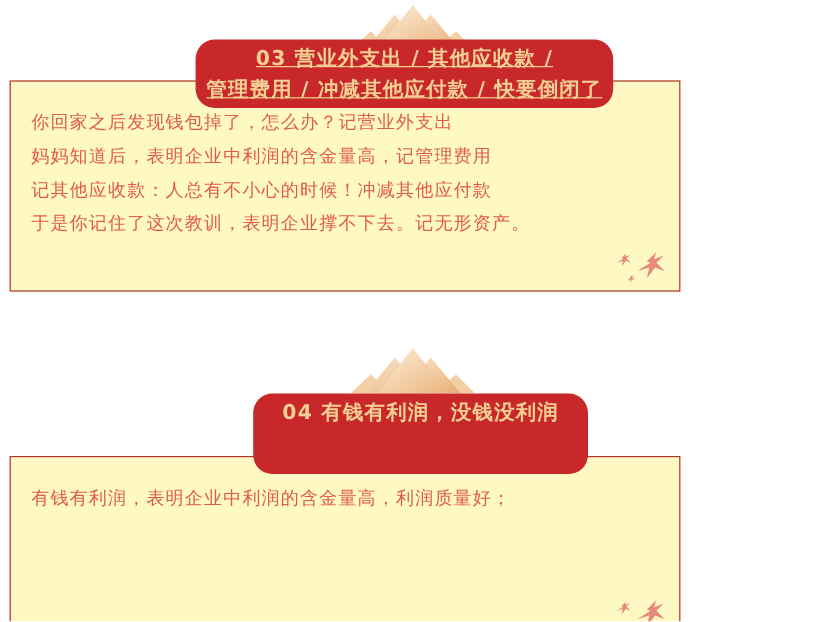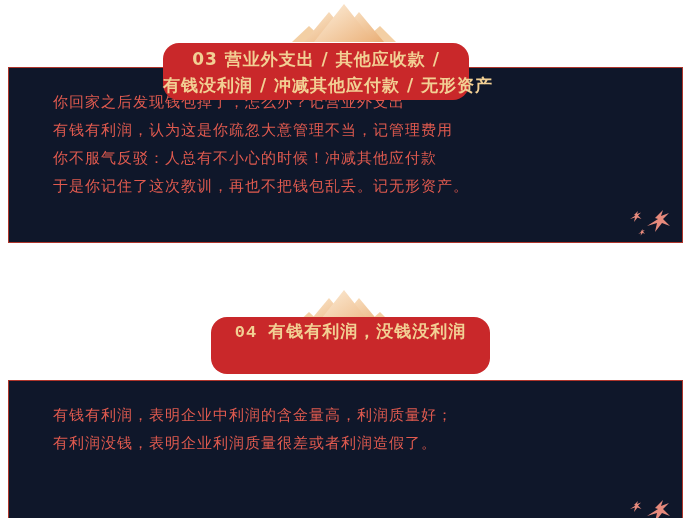--- a/index.html
+++ b/index.html
@@ -20,29 +20,29 @@
     border-radius:16px;
     color:#f2d094;
     font-weight:bold;
     font-size:17px;
     text-align:center;
     letter-spacing:1px;
     padding-top:3px;
     box-sizing:border-box;
   }
   .banner .bline { line-height:26px; white-space:nowrap; }
-  .banner-1 { left:163px; top:43px; width:306px; height:57px; }
-  .banner-2 { left:211px; top:317px; width:279px; height:57px;font-family:Liberation Mono, monospace; }
+  .banner-1 { left:163px; top:33px; width:348px; height:57px;text-decoration:underline; }
+  .banner-2 { left:211px; top:328px; width:279px; height:67px; }
 
   .box {
     position:absolute; z-index:1;
-    background:#0f172a;
+    background:#fef9c3;
     border:1px solid #ae352b;
     box-sizing:border-box;
-    width:675px; left:8px;padding-left:27px;
+    width:559px; left:8px;
   }
   .box-1 { top:67px; height:176px; }
   .box-2 { top:380px; height:153px; }
   .box .content { padding:20px 16px 0 17px; }
   .box p {
     margin:0;
     font-size:15px;
     letter-spacing:1px;
     line-height:28px;
     color:#e05a4f;
@@ -73,29 +73,29 @@
       <polygon points="0,40 17,24 34,40" fill="#f3cfa4"></polygon>
       <polygon points="70,40 88,24 104,40" fill="#f3cfa4"></polygon>
       <polygon points="12,40 37,10 62,40" fill="url(#gp)"></polygon>
       <polygon points="42,40 67,10 92,40" fill="url(#gp)"></polygon>
       <polygon points="22,40 52,2 82,40" fill="url(#gp2)"></polygon>
     </svg>
   </div>
 
   <div class="banner banner-1">
     <div class="bline">03 营业外支出 / 其他应收款 /</div>
-    <div class="bline">有钱没利润 / 冲减其他应付款 / 无形资产</div>
+    <div class="bline">管理费用 / 冲减其他应付款 / 快要倒闭了</div>
   </div>
 
   <div class="box box-1">
     <div class="content">
       <p>你回家之后发现钱包掉了，怎么办？记营业外支出</p>
-      <p>有钱有利润，认为这是你疏忽大意管理不当，记管理费用</p>
-      <p>你不服气反驳：人总有不小心的时候！冲减其他应付款</p>
-      <p>于是你记住了这次教训，再也不把钱包乱丢。记无形资产。</p>
+      <p>妈妈知道后，表明企业中利润的含金量高，记管理费用</p>
+      <p>记其他应收款：人总有不小心的时候！冲减其他应付款</p>
+      <p>于是你记住了这次教训，表明企业撑不下去。记无形资产。</p>
     </div>
     <div class="birds">
       <svg width="42" height="30" viewBox="0 0 42 30">
         <g fill="#e78a7c">
           <path transform="translate(15,2)" d="M20 0 L12 8 L15 9 L4 16 L14 13 L12 22 L19 13 L27 16 L20 9 L26 3 L18 6 Z"></path>
           <path transform="translate(0,3) scale(0.5)" d="M20 0 L12 8 L15 9 L4 16 L14 13 L12 22 L19 13 L27 16 L20 9 L26 3 L18 6 Z"></path>
           <path transform="translate(9,21) scale(0.3)" d="M20 0 L12 8 L15 9 L4 16 L14 13 L12 22 L19 13 L27 16 L20 9 L26 3 L18 6 Z"></path>
         </g>
       </svg>
     </div>
@@ -111,21 +111,20 @@
     </svg>
   </div>
 
   <div class="banner banner-2">
     <div class="bline">04 有钱有利润，没钱没利润</div>
   </div>
 
   <div class="box box-2">
     <div class="content">
       <p>有钱有利润，表明企业中利润的含金量高，利润质量好；</p>
-      <p>有利润没钱，表明企业利润质量很差或者利润造假了。</p>
     </div>
     <div class="birds">
       <svg width="42" height="30" viewBox="0 0 42 30">
         <g fill="#e78a7c">
           <path transform="translate(15,2)" d="M20 0 L12 8 L15 9 L4 16 L14 13 L12 22 L19 13 L27 16 L20 9 L26 3 L18 6 Z"></path>
           <path transform="translate(0,3) scale(0.5)" d="M20 0 L12 8 L15 9 L4 16 L14 13 L12 22 L19 13 L27 16 L20 9 L26 3 L18 6 Z"></path>
           <path transform="translate(9,21) scale(0.3)" d="M20 0 L12 8 L15 9 L4 16 L14 13 L12 22 L19 13 L27 16 L20 9 L26 3 L18 6 Z"></path>
         </g>
       </svg>
     </div>

